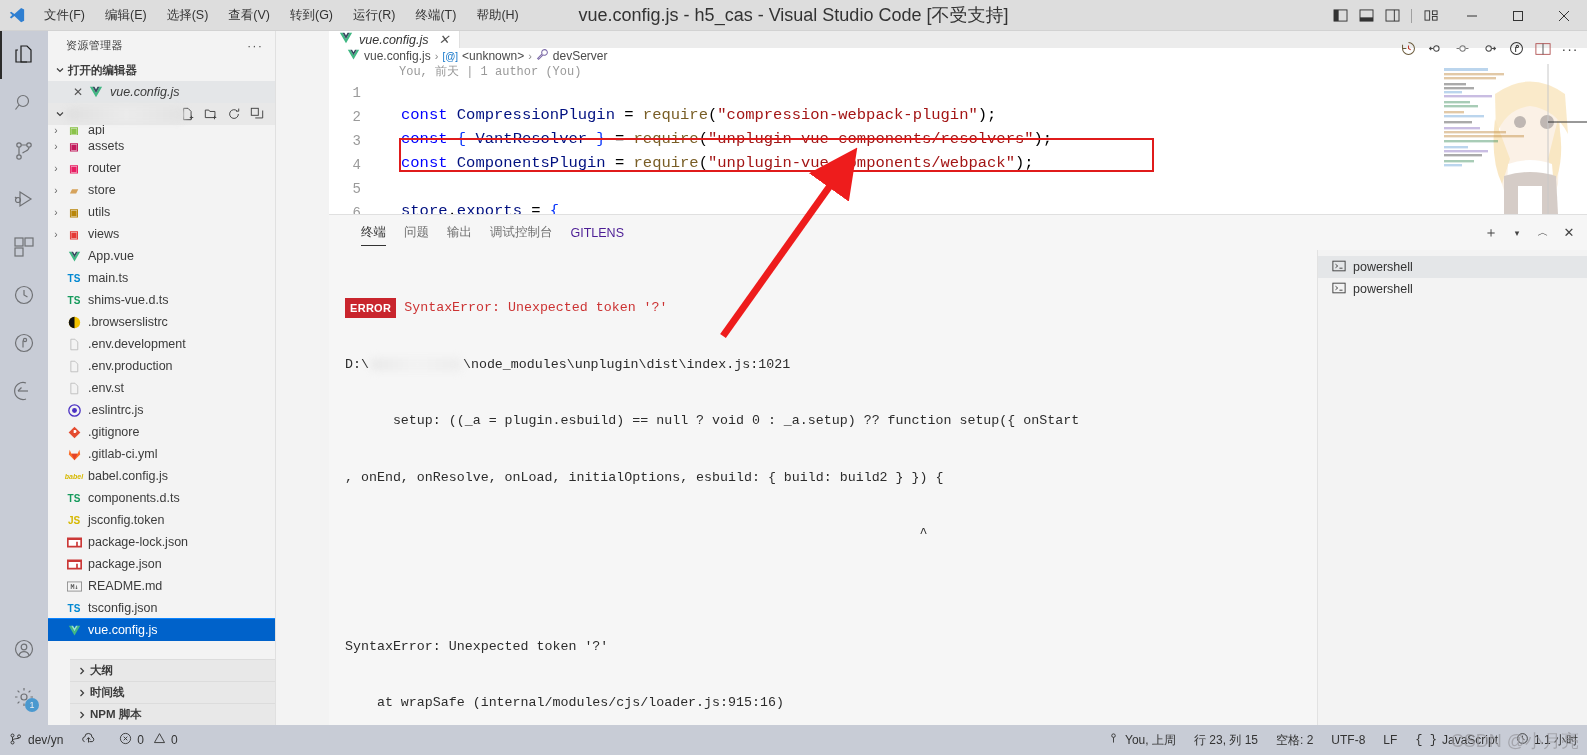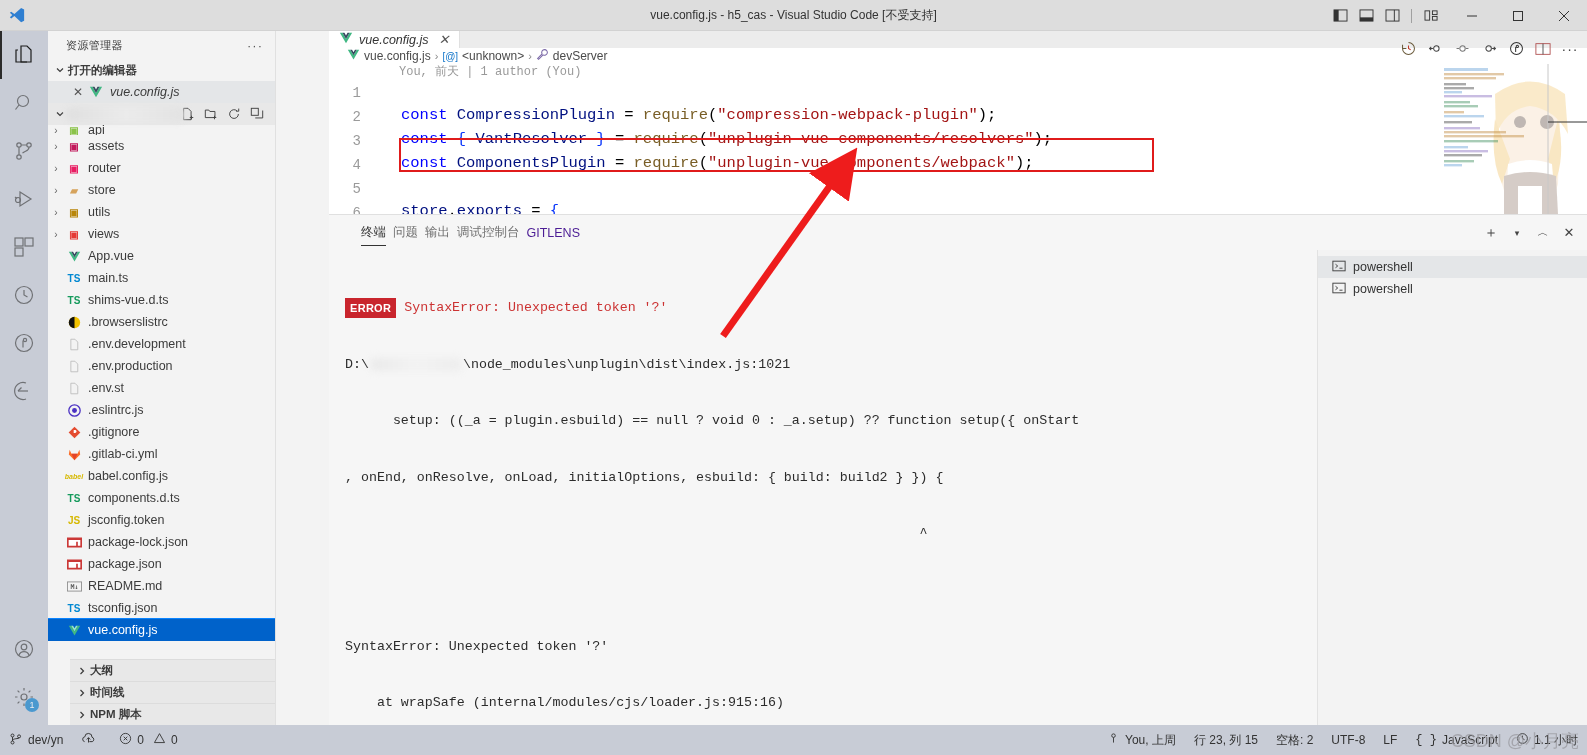--- a/index.html
+++ b/index.html
@@ -19,21 +19,21 @@
     border-bottom: 1px solid #d2d2d2;
   }
   .vscode-logo { width: 34px; display: flex; align-items: center; justify-content: center; }
   .menu { display: flex; align-items: center; height: 31px; }
   .menu-item {
     font-size: 12.5px; color: #333; padding: 3px 10px; cursor: default;
     white-space: nowrap;
   }
   .title-text {
     position: absolute; left: 0; right: 0; text-align: center;
-    font-size: 12px; color: #333; pointer-events: none;
+    font-size: 18px; color: #333; pointer-events: none;
   }
   .title-right {
     position: absolute; right: 0; top: 0; height: 31px;
     display: flex; align-items: center;
   }
   .layout-icons { display: flex; align-items: center; gap: 2px; margin-right: 6px; }
   .licon { width: 24px; height: 24px; display: flex; align-items: center; justify-content: center; cursor: pointer; }
   .vdivider { width: 1px; height: 14px; background: #a0a0a0; margin: 0 5px; }
   .wctrl { width: 46px; height: 31px; display: flex; align-items: center; justify-content: center; cursor: pointer; }
 
@@ -152,21 +152,21 @@
   .str { color: #a31515; }
   .op { color: #000; }
   .brace1 { color: #0431fa; }
   .red-box {
     position: absolute; left: 70px; top: 74px; width: 755px; height: 34px;
     border: 2px solid #e01b1b; pointer-events: none;
   }
 
   
   .panel { flex: 1; background: #f6f6f6; display: flex; flex-direction: column; border-top: 1px solid #e0e0e0; position: relative; }
-  .panel-tabs { height: 35px; display: flex; align-items: flex-start; padding-left: 32px; gap: 7px; position: relative; }
+  .panel-tabs { height: 35px; display: flex; align-items: flex-start; padding-left: 32px; gap: 18px; position: relative; }
   .ptab {
     font-size: 12.5px; color: #707070; cursor: pointer; height: 35px;
     display: flex; align-items: center; position: relative;
   }
   .ptab.active { color: #333; }
   .ptab.active::after {
     content: ""; position: absolute; left: 0; right: 0; bottom: 4px; height: 1px; background: #333;
   }
   .panel-actions { position: absolute; right: 6px; top: 0; height: 35px; display: flex; align-items: center; gap: 2px; }
   .pa { width: 24px; height: 24px; display: flex; align-items: center; justify-content: center; cursor: pointer; font-size: 14px; color: #444; }
@@ -216,20 +216,30 @@
 </head>
 <body>
 
 <div id="app">
 
   <div class="titlebar">
     <div class="vscode-logo">
       <svg width="18" height="18" viewBox="0 0 24 24">
         <path d="M17.5 2.5 21.5 4.5v15l-4 2-9-8.2-4.2 3.2L2.5 15l3.2-3L2.5 9l1.8-1.5 4.2 3.2z" fill="#2f7fd1"></path>
       </svg>
+    </div>
+    <div class="menu">
+      <div class="menu-item">文件(F)</div>
+      <div class="menu-item">编辑(E)</div>
+      <div class="menu-item">选择(S)</div>
+      <div class="menu-item">查看(V)</div>
+      <div class="menu-item">转到(G)</div>
+      <div class="menu-item">运行(R)</div>
+      <div class="menu-item">终端(T)</div>
+      <div class="menu-item">帮助(H)</div>
     </div>
     <div class="title-text">vue.config.js - h5_cas - Visual Studio Code [不受支持]</div>
     <div class="title-right">
       <div class="layout-icons">
         <div class="licon">
           <svg width="15" height="13" viewBox="0 0 16 14">
               <rect x="1" y="1" width="14" height="12" fill="none" stroke="#333"></rect>
               <rect x="1" y="1" width="5" height="12" fill="#333"></rect>
             </svg>
         </div>

